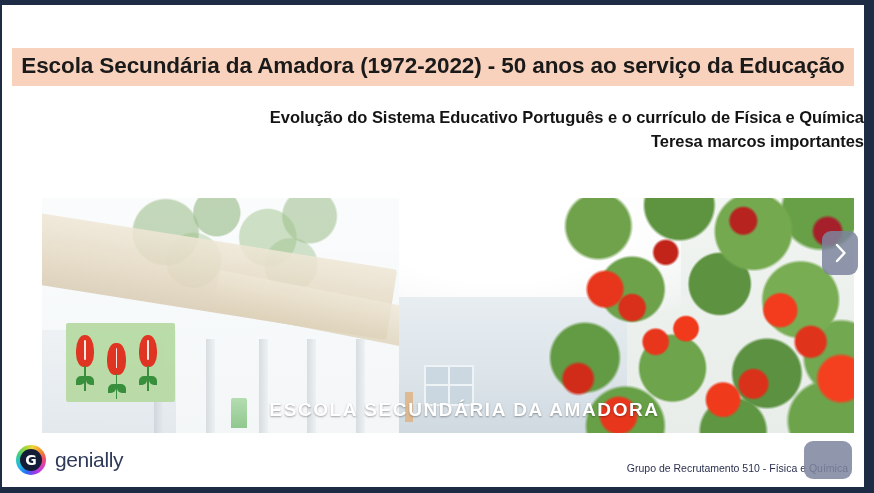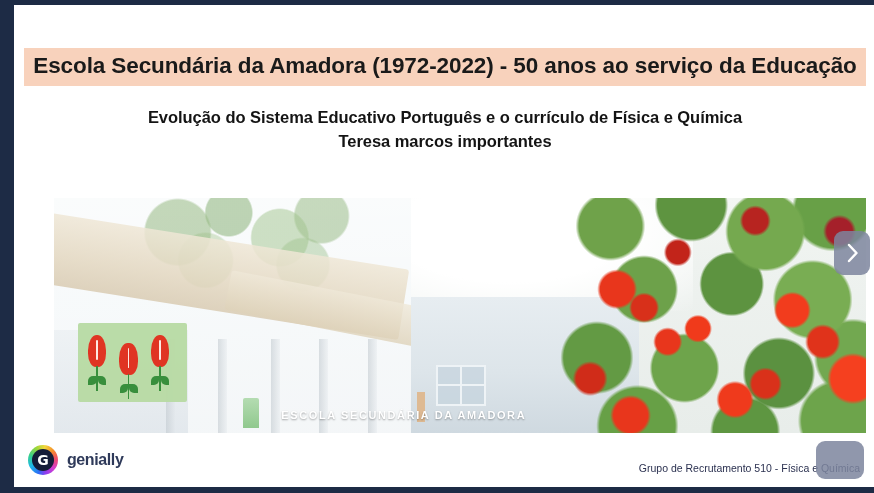--- a/index.html
+++ b/index.html
@@ -4,21 +4,21 @@
 <style>
   html,body{margin:0;padding:0;}
   body{
     width:874px;height:493px;overflow:hidden;
     background:#1d2b45;
     font-family:"Liberation Sans", sans-serif;
   }
   .viewer{
     position:relative;width:874px;height:493px;
     background:#1d2b45;box-sizing:border-box;
-    padding:5px 6px 6px 14px;
+    padding:5px 6px 6px 2px;
   }
   .slide{
     position:relative;width:862px;height:482px;
     background:#ffffff;overflow:hidden;
   }
 
   
   .title-wrap{
     position:absolute;left:0;top:43px;width:862px;text-align:center;
   }
@@ -29,21 +29,21 @@
     font-size:22.5px;
     font-weight:700;
     line-height:1.35;
     padding:3px 9px 5px 9px;
     letter-spacing:-0.1px;
     white-space:nowrap;
   }
 
   
   .subtitle{
-    position:absolute;left:0;top:101px;width:862px;text-align:center;
+    position:absolute;left:0;top:101px;width:862px;text-align:right;
     color:#141414;font-size:16.5px;font-weight:700;line-height:1.45;
     letter-spacing:-0.05px;
   }
   .subtitle .l2{display:block;}
 
   
   .photo{
     position:absolute;left:40px;top:193px;width:812px;height:235px;
     overflow:hidden;background:#ffffff;
   }
@@ -173,21 +173,21 @@
       radial-gradient(circle at 74% 48%, #f23c1d 0 5.5%, transparent 6.5%),
       radial-gradient(circle at 83% 60%, #e0331b 0 4.5%, transparent 5.5%),
       radial-gradient(circle at 92% 74%, #f5401f 0 6%, transparent 7%),
       radial-gradient(circle at 26% 88%, #e8361c 0 5%, transparent 6%),
       radial-gradient(circle at 14% 74%, #d02c19 0 4%, transparent 5%),
       radial-gradient(circle at 63% 14%, #b72420 0 4%, transparent 5%),
       radial-gradient(circle at 88% 18%, #a5202a 0 3.5%, transparent 4.5%);
   }
   .photo-caption{
     position:absolute;left:28%;bottom:5%;width:70%;
-    color:#ffffff;font-size:11px;font-weight:700;letter-spacing:1.6px;
+    color:#ffffff;font-size:19px;font-weight:700;letter-spacing:1.6px;
     text-shadow:0 1px 2px rgba(0,0,0,.35);
     white-space:nowrap;
   }
 
   
   .nav-next{
     position:absolute;right:6px;top:226px;width:36px;height:44px;
     background:rgba(125,133,158,.85);
     border-radius:9px;
     display:flex;align-items:center;justify-content:center;
@@ -208,21 +208,21 @@
     display:flex;align-items:center;justify-content:center;
     flex:0 0 auto;
   }
   .brand-mark .hole{
     width:22px;height:22px;border-radius:50%;background:#151c38;
     display:flex;align-items:center;justify-content:center;
     color:#ffffff;font-size:14px;font-weight:700;line-height:1;
     font-family:"DejaVu Sans", sans-serif;
   }
   .brand-name{
-    color:#2f3a5a;font-size:16px;font-weight:700;letter-spacing:-.4px;
+    color:#2f3a5a;font-size:21px;font-weight:400;letter-spacing:-.4px;
   }
   .credits{
     position:absolute;right:16px;bottom:10px;text-align:right;
     color:#2b3150;font-size:10.5px;line-height:1.52;
   }
 
   
   .credit-chip{
     position:absolute;right:12px;bottom:8px;width:48px;height:38px;
     background:rgba(125,133,158,.85);border-radius:9px;

